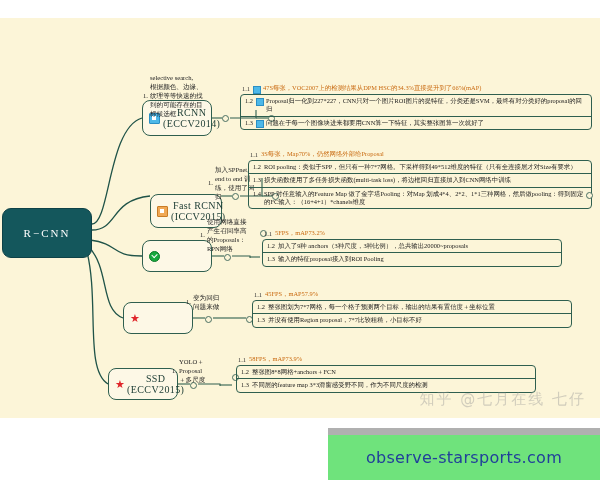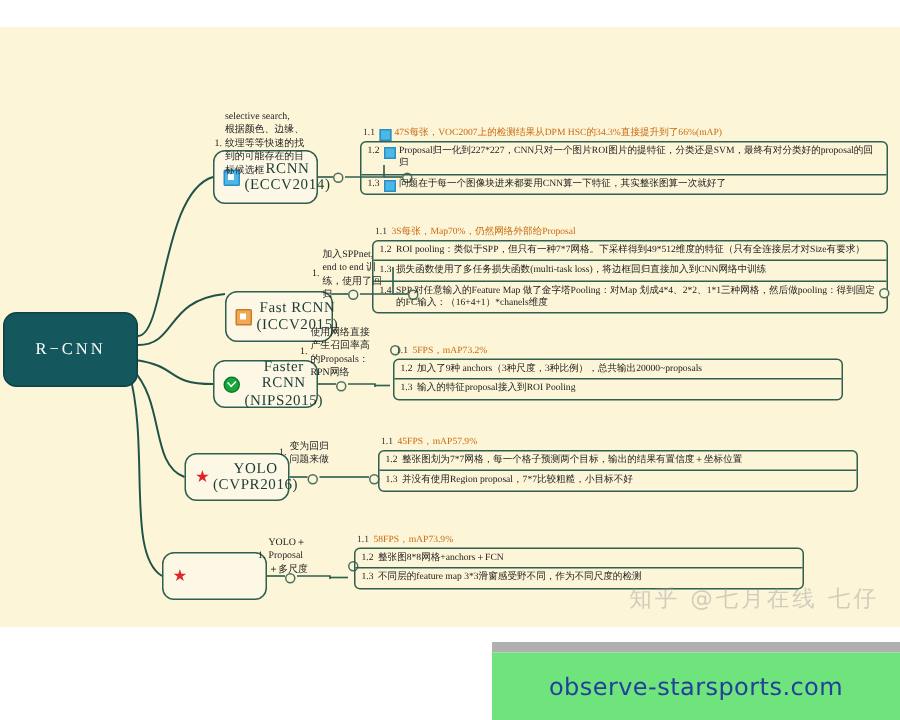--- a/index.html
+++ b/index.html
@@ -256,24 +256,20 @@
       <div class="subitem">
         <span class="sn">1.4</span>
         <span class="st">SPP 对任意输入的Feature Map 做了金字塔Pooling：对Map 划成4*4、2*2、1*1三种网格，然后做pooling：得到固定的FC输入：（16+4+1）*chanels维度</span>
       </div>
     </div>
   </div>
   <span class="collapse" style="left:586px;top:174px;"></span>
 
   <div class="node" style="left:142px;top:222px;width:70px;height:32px;">
     <span class="ic ic-green"></span>
-    <span class="nlabel">
-      <span>Faster RCNN</span>
-      <span class="l2">(NIPS2015)</span>
-    </span>
   </div>
   <span class="collapse" style="left:224px;top:236px;"></span>
 
   <div class="midnote" style="left:200px;top:200px;width:56px;">
     <span class="num">1.</span>
     <span class="txt">使用网络直接
 产生召回率高
 的Proposals：
 RPN网络</span>
   </div>
@@ -291,24 +287,20 @@
       </div>
       <div class="subitem">
         <span class="sn">1.3</span>
         <span class="st">输入的特征proposal接入到ROI Pooling</span>
       </div>
     </div>
   </div>
 
   <div class="node" style="left:123px;top:284px;width:70px;height:32px;">
     <span class="ic ic-star">★</span>
-    <span class="nlabel">
-      <span>YOLO</span>
-      <span class="l2">(CVPR2016)</span>
-    </span>
   </div>
   <span class="collapse" style="left:205px;top:298px;"></span>
 
   <div class="midnote" style="left:186px;top:276px;width:50px;">
     <span class="num">1.</span>
     <span class="txt">变为回归
 问题来做</span>
   </div>
   <span class="collapse" style="left:246px;top:298px;"></span>
 
@@ -324,20 +316,24 @@
       </div>
       <div class="subitem">
         <span class="sn">1.3</span>
         <span class="st">并没有使用Region proposal，7*7比较粗糙，小目标不好</span>
       </div>
     </div>
   </div>
 
   <div class="node" style="left:108px;top:350px;width:70px;height:32px;">
     <span class="ic ic-star">★</span>
+    <span class="nlabel">
+      <span>SSD</span>
+      <span class="l2">(ECCV2015)</span>
+    </span>
   </div>
   <span class="collapse" style="left:190px;top:364px;"></span>
 
   <div class="midnote" style="left:172px;top:340px;width:48px;">
     <span class="num">1.</span>
     <span class="txt">YOLO＋
 Proposal
 ＋多尺度</span>
   </div>
   <span class="collapse" style="left:232px;top:356px;"></span>

